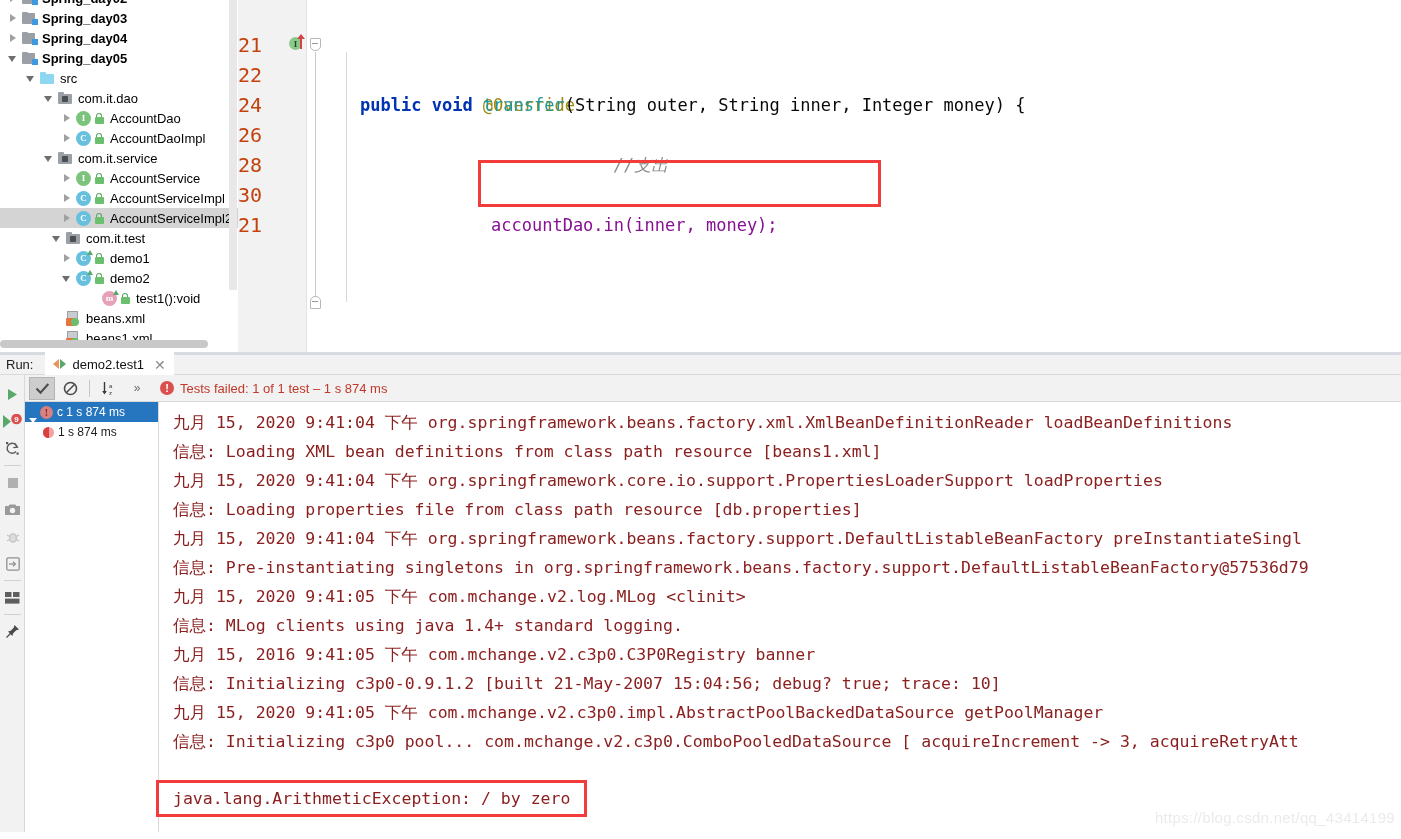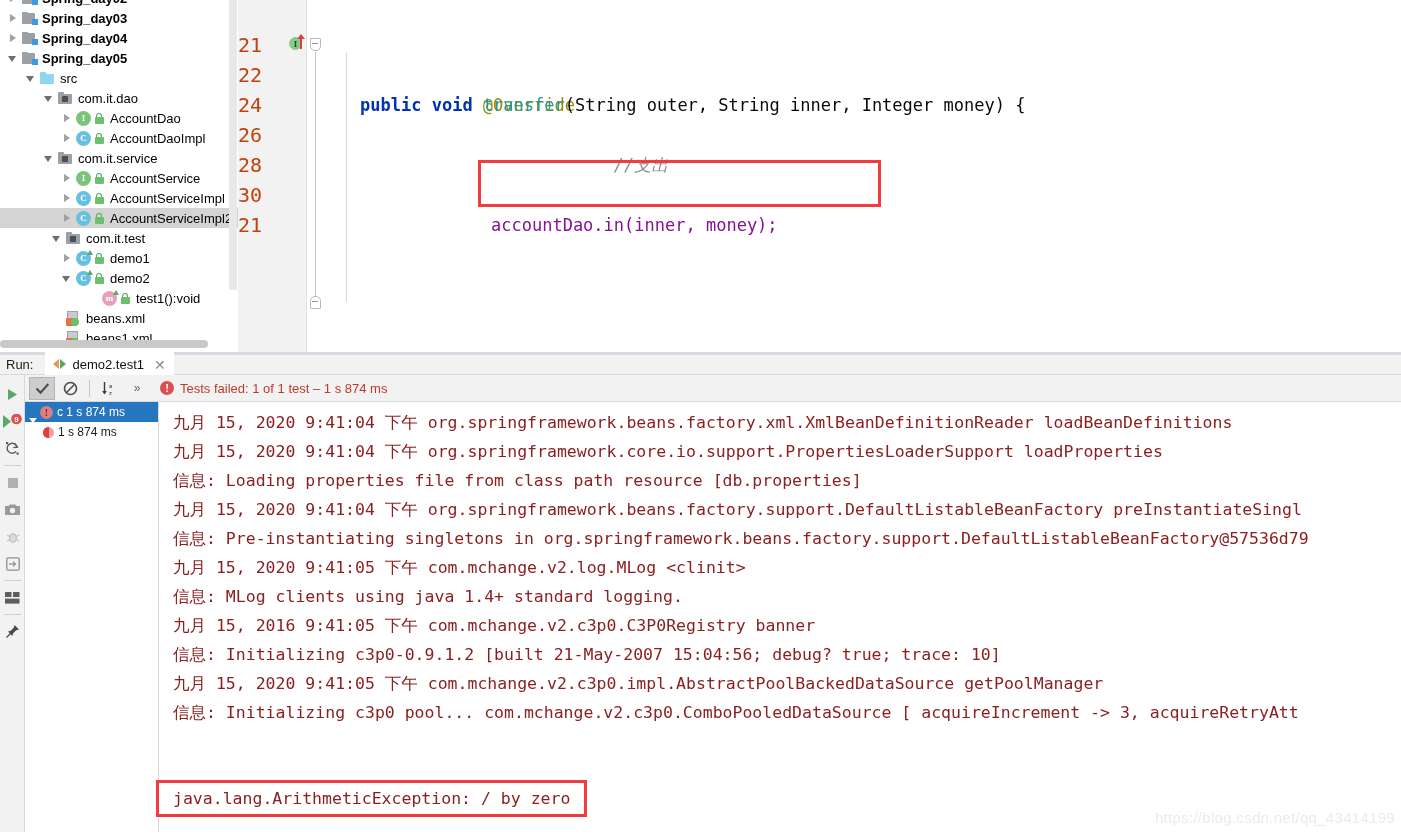--- a/index.html
+++ b/index.html
@@ -778,20 +778,21 @@
             </div>
             <div class="tt-row">
               <span class="tt-icon-pie"></span>
               <span>1 s 874 ms</span>
             </div>
           </div>
 
           <div class="console">
             <div id="console-lines">
                 <div class="console-line">九月 15, 2020 9:41:04 下午 org.springframework.beans.factory.xml.XmlBeanDefinitionReader loadBeanDefinitions</div>
+                <div class="console-line">信息: Loading XML bean definitions from class path resource [beans1.xml]</div>
                 <div class="console-line">九月 15, 2020 9:41:04 下午 org.springframework.core.io.support.PropertiesLoaderSupport loadProperties</div>
                 <div class="console-line">信息: Loading properties file from class path resource [db.properties]</div>
                 <div class="console-line">九月 15, 2020 9:41:04 下午 org.springframework.beans.factory.support.DefaultListableBeanFactory preInstantiateSingl</div>
                 <div class="console-line">信息: Pre-instantiating singletons in org.springframework.beans.factory.support.DefaultListableBeanFactory@57536d79</div>
                 <div class="console-line">九月 15, 2020 9:41:05 下午 com.mchange.v2.log.MLog &lt;clinit&gt;</div>
                 <div class="console-line">信息: MLog clients using java 1.4+ standard logging.</div>
                 <div class="console-line">九月 15, 2016 9:41:05 下午 com.mchange.v2.c3p0.C3P0Registry banner</div>
                 <div class="console-line">信息: Initializing c3p0-0.9.1.2 [built 21-May-2007 15:04:56; debug? true; trace: 10]</div>
                 <div class="console-line">九月 15, 2020 9:41:05 下午 com.mchange.v2.c3p0.impl.AbstractPoolBackedDataSource getPoolManager</div>
                 <div class="console-line">信息: Initializing c3p0 pool... com.mchange.v2.c3p0.ComboPooledDataSource [ acquireIncrement -&gt; 3, acquireRetryAtt</div>

